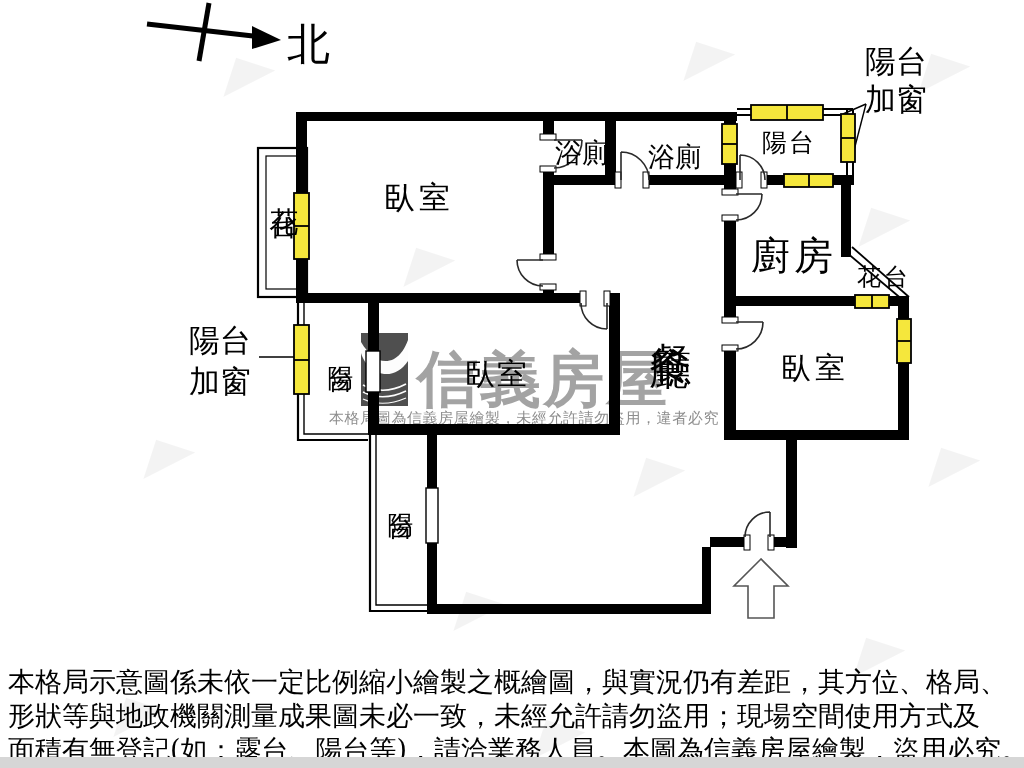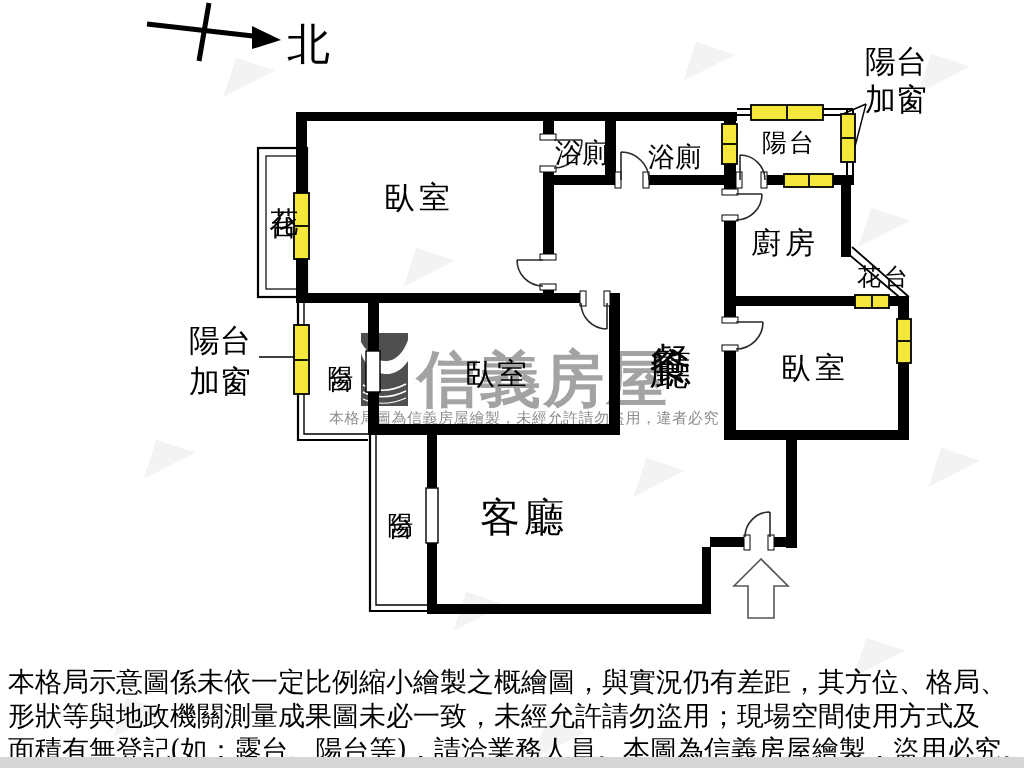--- a/index.html
+++ b/index.html
@@ -163,40 +163,39 @@
 
     <polygon points="761,559 734,586 748,586 748,618 774,618 774,586 788,586" fill="#ffffff" stroke="#555" stroke-width="1.6"></polygon>
   </svg>
 
   <div class="lbl" style="left:287px;top:20px;font-size:43px">北</div>
 
   <div class="lbl" style="left:384px;top:180px;font-size:31px;letter-spacing:4px">臥室</div>
   <div class="lbl" style="left:555px;top:137px;font-size:27px">浴廁</div>
   <div class="lbl" style="left:648px;top:141px;font-size:27px">浴廁</div>
   <div class="lbl" style="left:762px;top:129px;font-size:25px;letter-spacing:2px">陽台</div>
-  <div class="lbl" style="left:751px;top:226px;font-size:30px;letter-spacing:4px">廚房</div>
+  <div class="lbl" style="left:751px;top:234px;font-size:39px;letter-spacing:4px">廚房</div>
   <div class="lbl" style="left:857px;top:264px;font-size:24px;letter-spacing:3px">花台</div>
   <div class="lbl v" style="left:267px;top:184px;font-size:29px;letter-spacing:3px">花台</div>
 
   <div class="lbl" style="left:865px;top:42px;font-size:31px;line-height:38px">
     <div>陽台</div>
     <div>加窗</div>
   </div>
 
   <div class="lbl" style="left:189px;top:320px;font-size:31px;line-height:41px">
     <div>陽台</div>
     <div>加窗</div>
   </div>
 
   <div class="lbl v" style="left:325px;top:346px;font-size:26px">陽台</div>
   <div class="lbl" style="left:465px;top:357px;font-size:30px;letter-spacing:2px">臥室</div>
   <div class="lbl v" style="left:646px;top:309px;font-size:42px;letter-spacing:4px">餐廳</div>
   <div class="lbl" style="left:781px;top:351px;font-size:30px;letter-spacing:4px">臥室</div>
   <div class="lbl v" style="left:385px;top:493px;font-size:26px">陽台</div>
-  <div class="lbl" style="left:480px;top:494px;font-size:40px;letter-spacing:4px">客廳</div>
 
   <div>
     <div class="disc-line" style="top:664px">本格局示意圖係未依一定比例縮小繪製之概繪圖，與實況仍有差距，其方位、格局、</div>
     <div class="disc-line" style="top:698px">形狀等與地政機關測量成果圖未必一致，未經允許請勿盜用；現場空間使用方式及</div>
     <div class="disc-line" style="top:732px">面積有無登記(如：露台、陽台等)，請洽業務人員。本圖為信義房屋繪製，盜用必究。</div>
   </div>
 
   <div class="bottom-bar"></div>
 </div>
 

